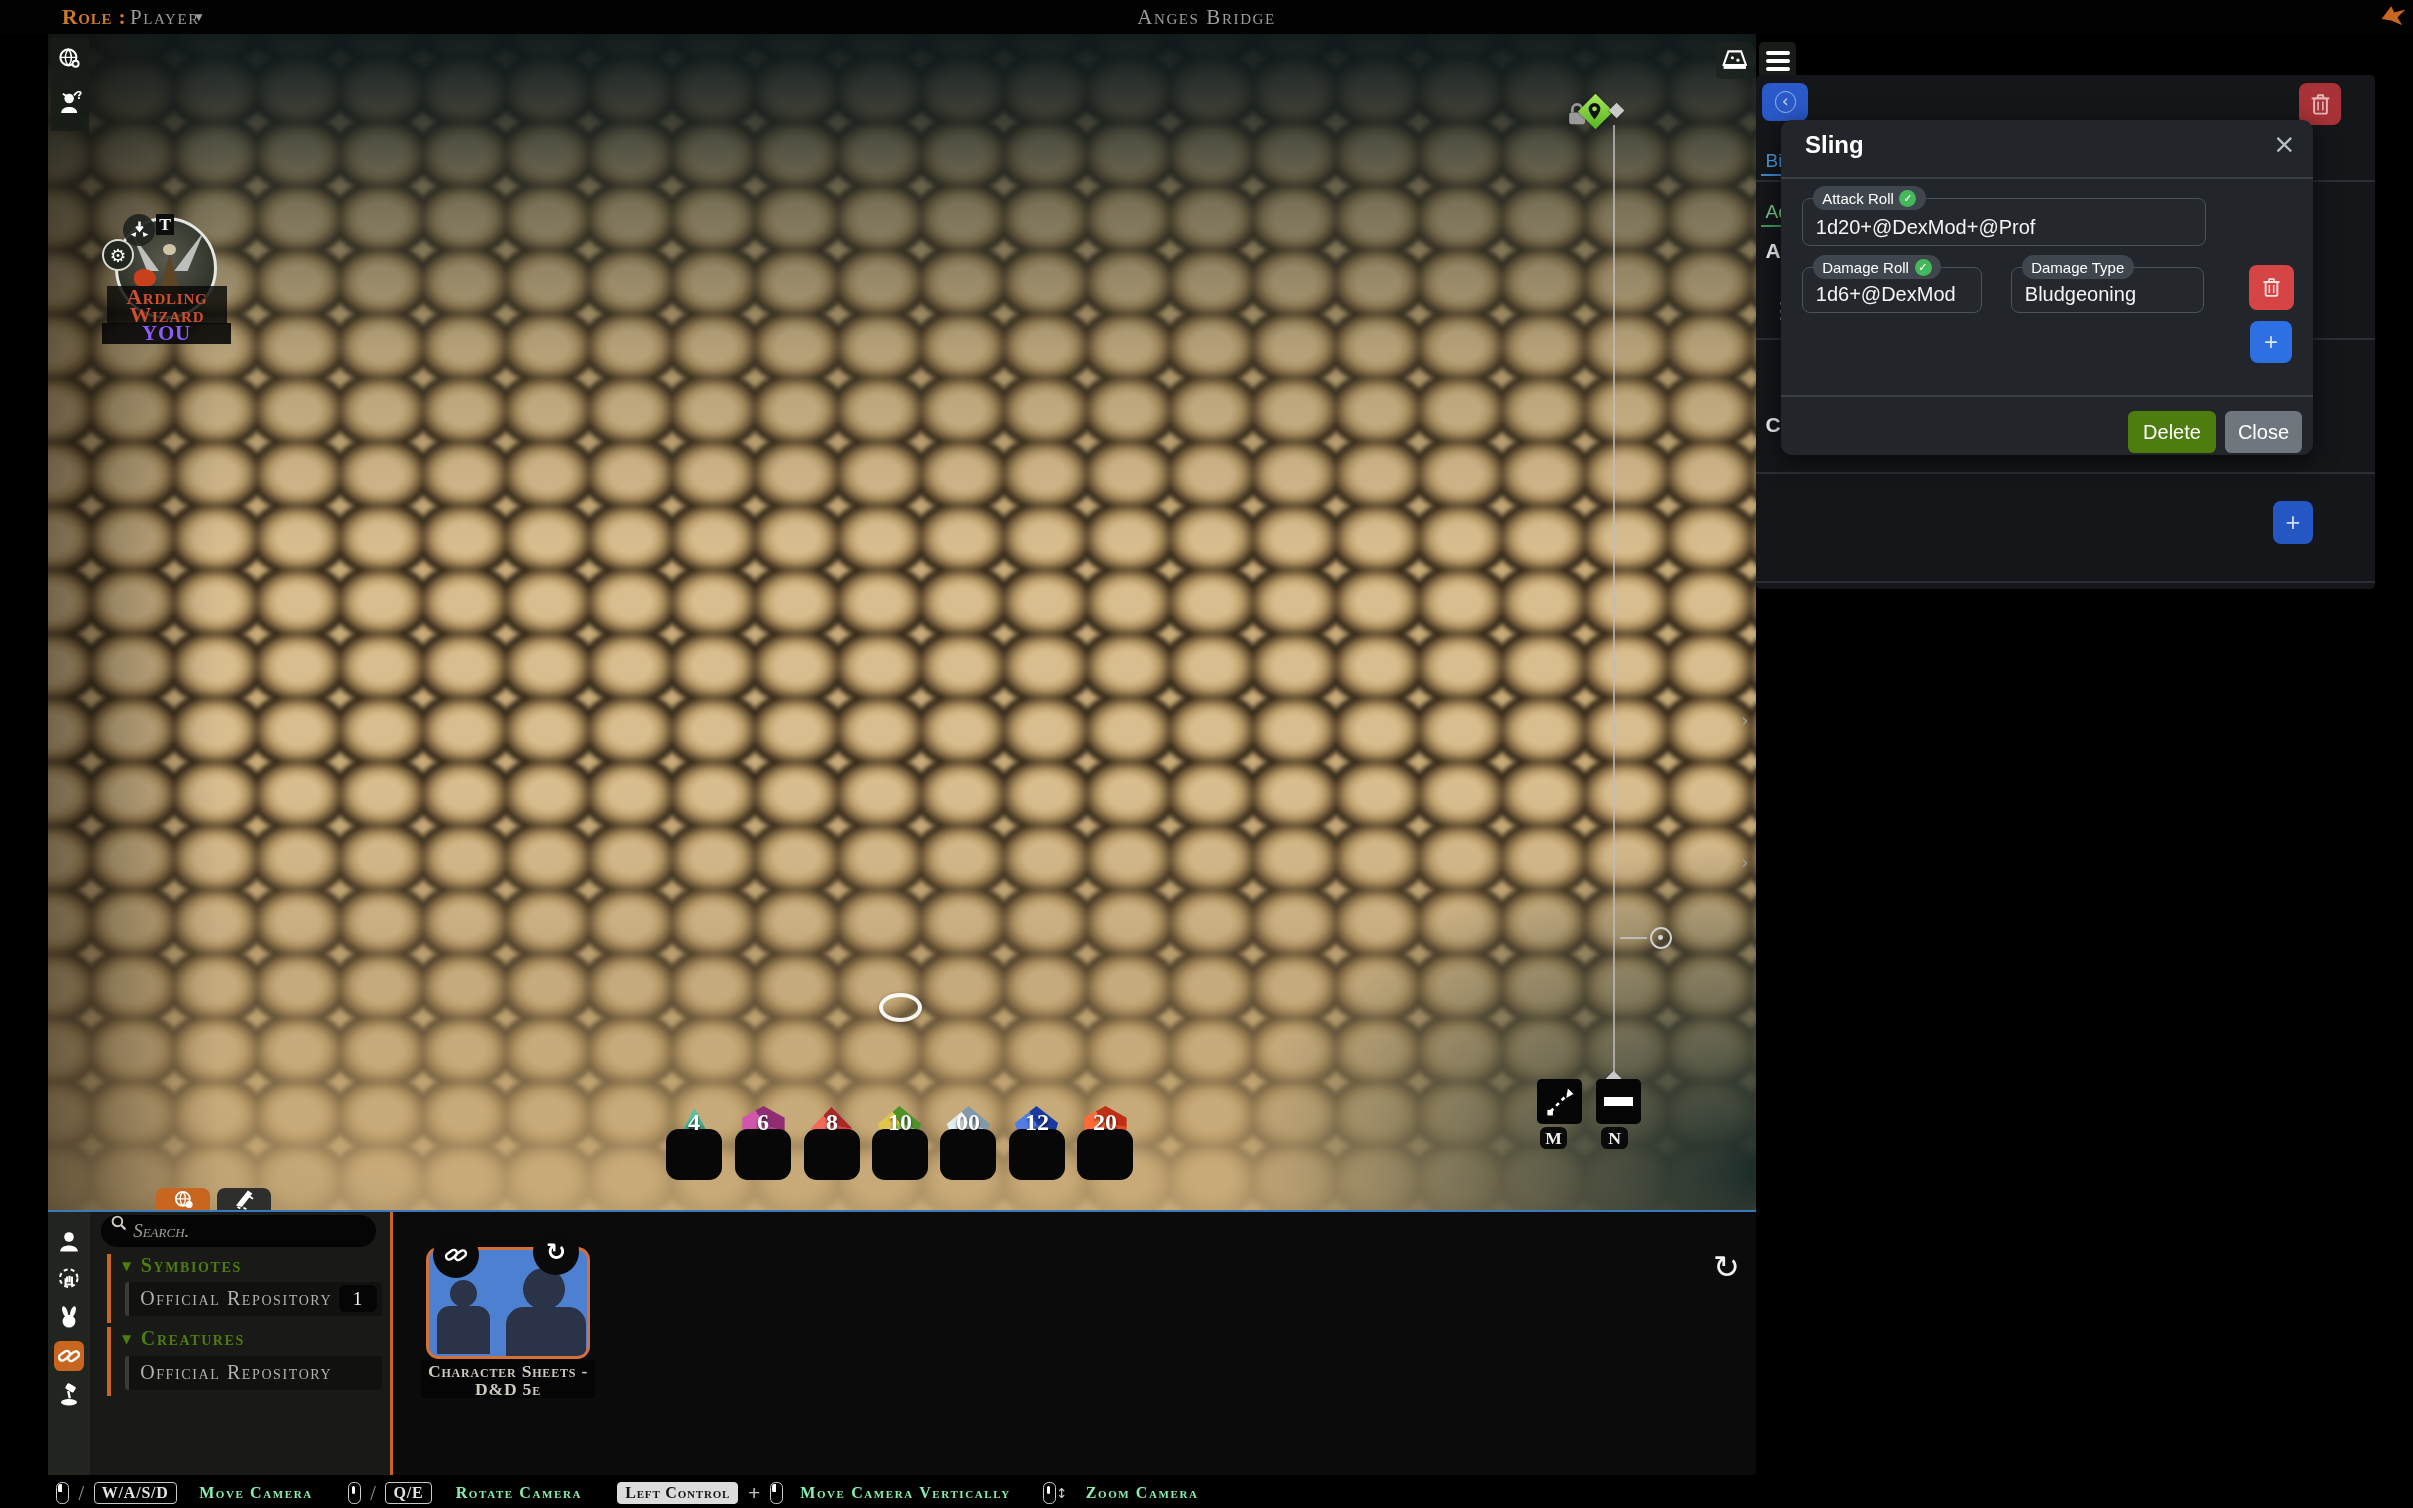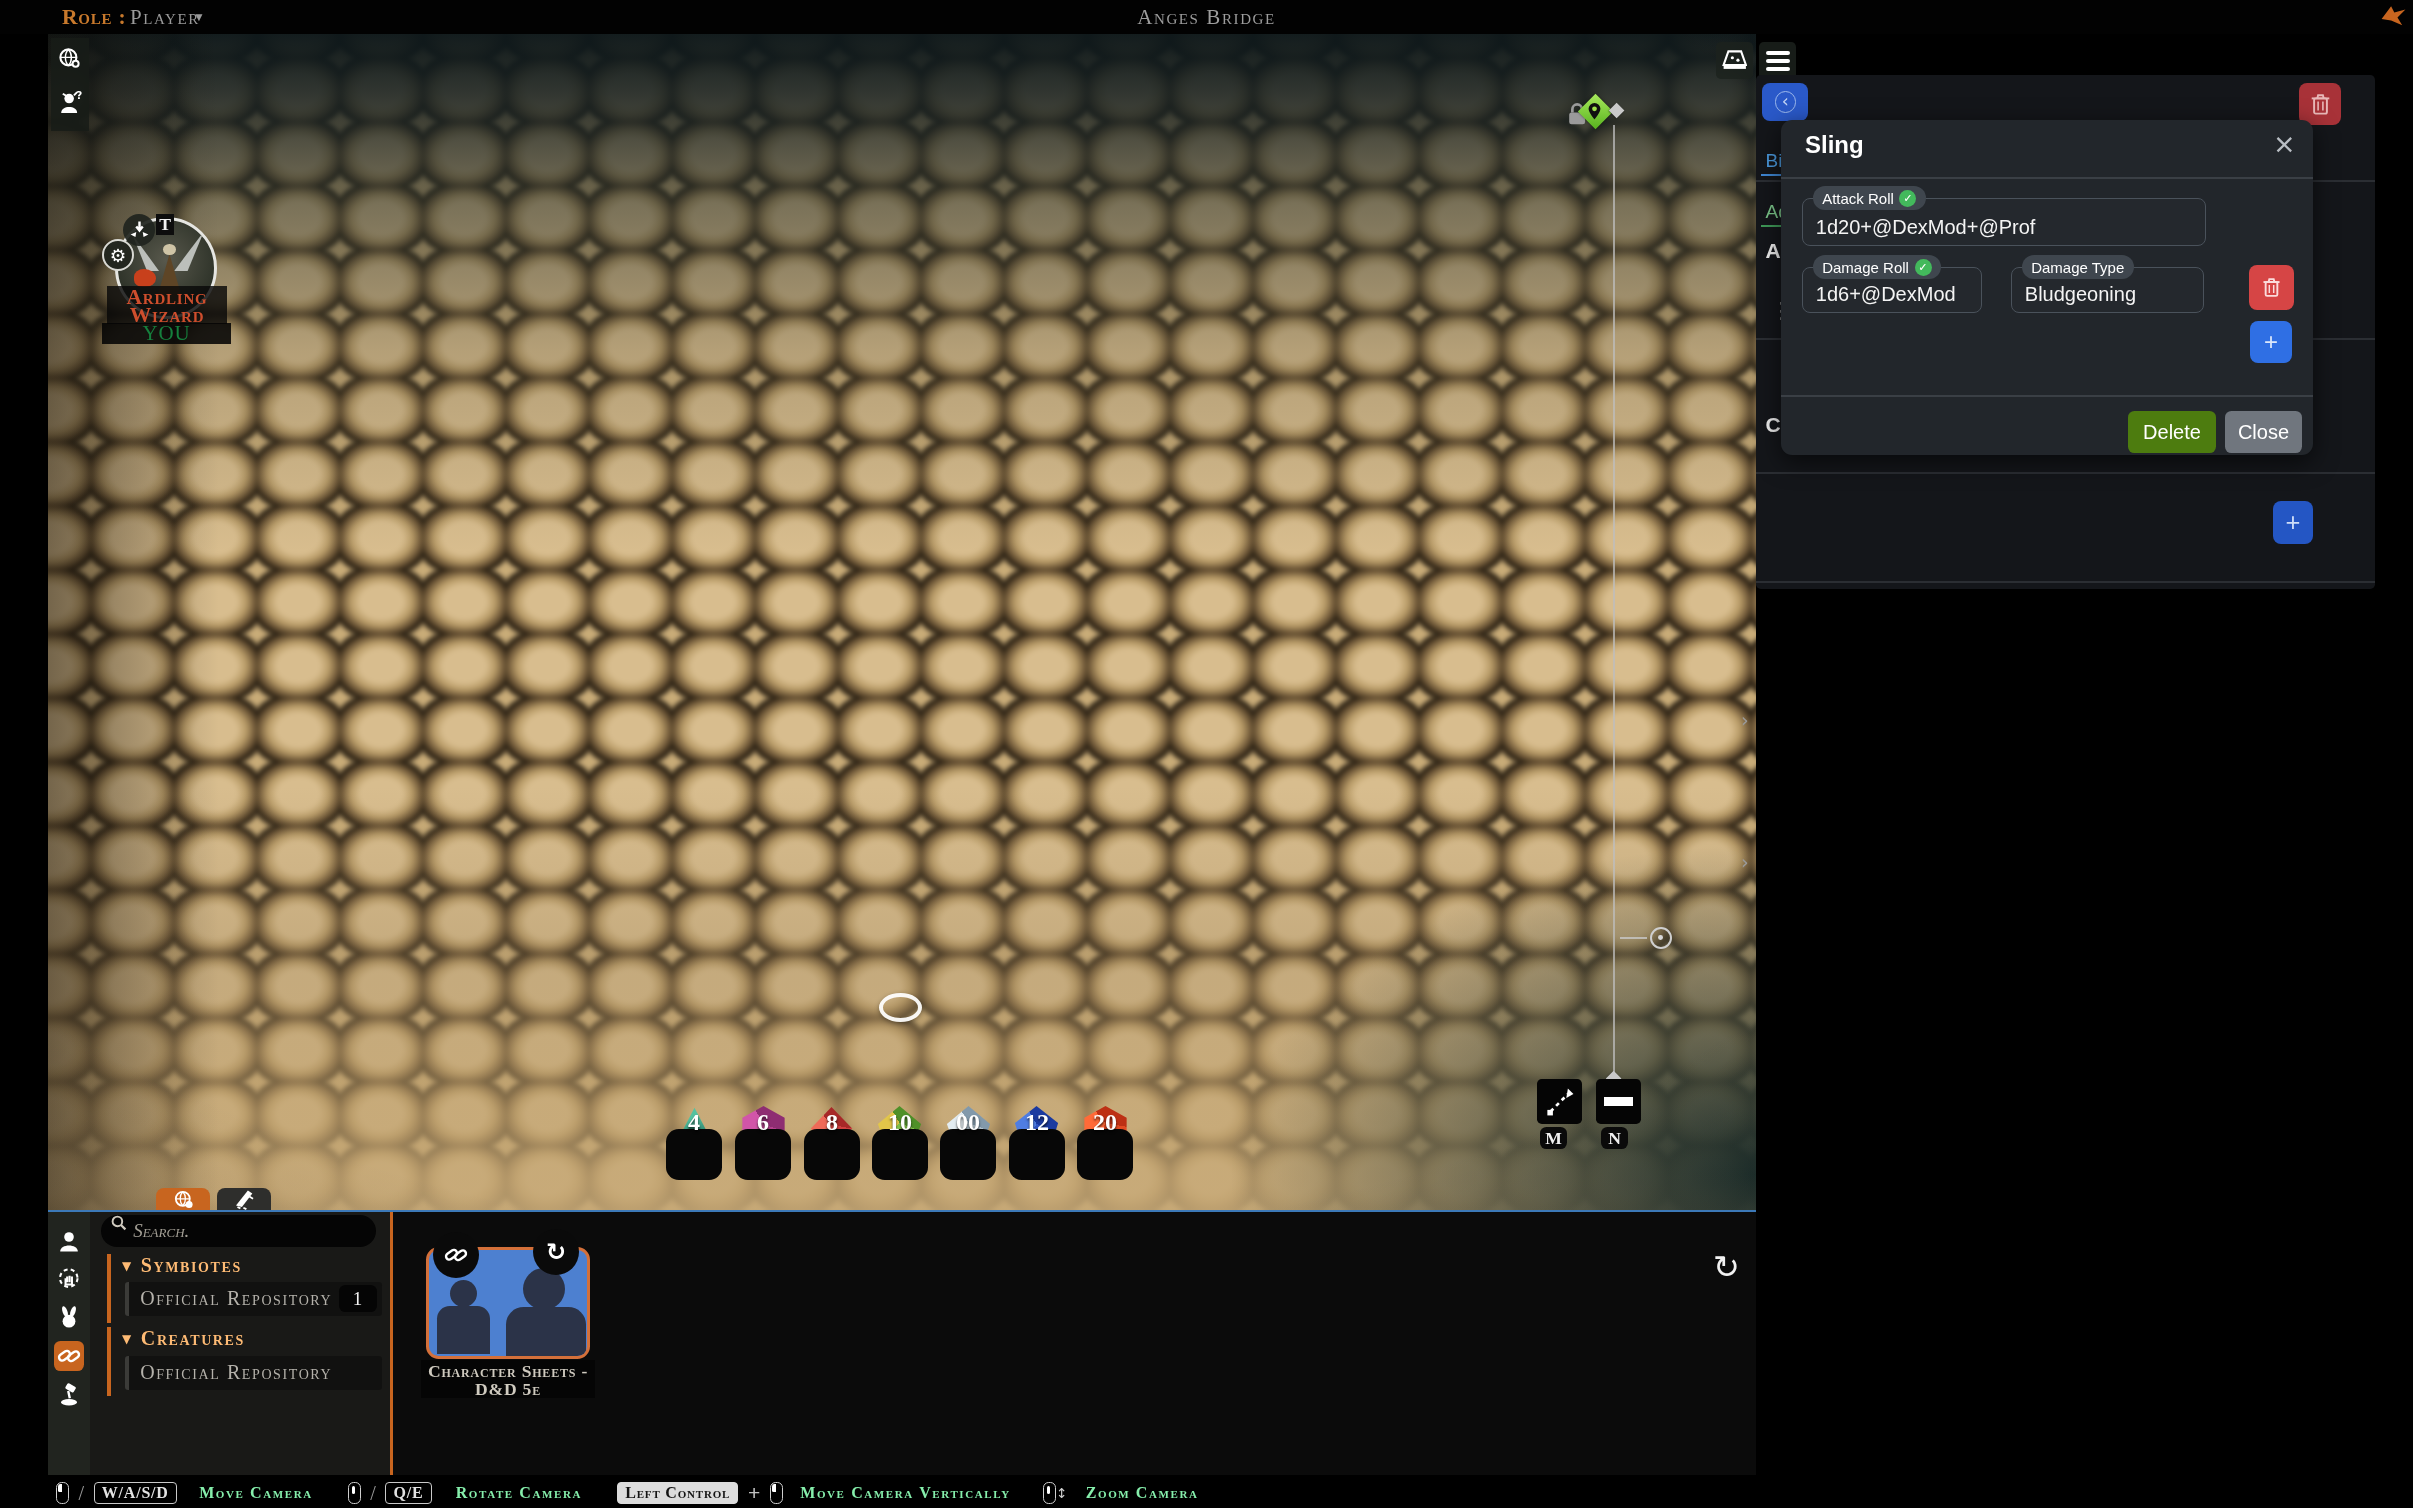--- a/index.html
+++ b/index.html
@@ -54,21 +54,21 @@
   .token-gear { left:102px; top:239px; width:32px; height:32px; border-radius:50%; background:#23261f;
     border:2.4px solid #d9d9d4; color:#fff; font-size:18.4px; display:flex; align-items:center; justify-content:center;
     z-index:7; font-family:"DejaVu Sans", sans-serif; }
   .token-arrows { left:123px; top:214px; width:32px; height:32px; border-radius:50%; background:rgba(32,36,30,.92);
     display:flex; align-items:center; justify-content:center; z-index:7; }
   .token-hotkey { left:156px; top:214px; width:18.4px; height:21px; background:#0d0d0d; color:#f2f2f2;
     font-family:"Liberation Serif", serif; font-size:17.6px; font-weight:bold; text-align:center; line-height:21px; z-index:7; }
   .nameplate { left:107px; top:286px; width:120px; height:38px; background:rgba(8,8,8,.82); z-index:6;
     text-align:center; color:#ce4e2d; font-weight:bold; font-size:21.5px; line-height:18.4px; padding-top:1.6px; letter-spacing:0.8px; }
   .youplate { left:102px; top:323px; width:129px; height:21px; background:rgba(4,4,4,.88); z-index:6;
-    text-align:center; color:#15803d; font-weight:normal; font-size:21px; line-height:20px; letter-spacing:0.8px; }
+    text-align:center; color:#8b5cf6; font-weight:bold; font-size:21px; line-height:20px; letter-spacing:0.8px; }
 
   
   .gizmo-line { left:1613px; top:125px; width:1.6px; height:955px; background:rgba(190,190,190,.75); z-index:4; }
   .lock { left:1566px; top:102px; z-index:5; }
   .gizmo-diamond { left:1583px; top:99px; width:25px; height:25px; background:linear-gradient(135deg,#a8e95c,#57b21e);
     transform:rotate(45deg); z-index:5; box-shadow:0 0 2.4px rgba(0,0,0,.5); }
   .gizmo-pin { left:1587px; top:102px; width:15px; height:18.4px; z-index:6; }
   .mini-diamond { width:11.2px; height:11.2px; background:#c9c9c9; transform:rotate(45deg); z-index:5; box-shadow:0 0.8px 1.6px rgba(0,0,0,.5); }
   .cross-link { left:1620px; top:937px; width:27px; height:1.6px; background:rgba(200,200,200,.8); z-index:4; }
   .crosshair { left:1650px; top:927px; width:22.3px; height:22.3px; border:2.4px solid #cfcfcf; border-radius:50%; z-index:5; }
@@ -146,21 +146,21 @@
   .rail-btn { position:absolute; left:5.6px; width:30px; height:30px; display:flex; align-items:center; justify-content:center; border-radius:6.4px; }
   .rail-btn.active { background:#c8651f; }
   .tree-panel { position:absolute; left:42px; top:0; width:303px; height:263px; background:#191917; }
   .tree-panel .edge { position:absolute; right:0; top:0; width:3.2px; height:263px; background:#c8651f; }
   .search { position:absolute; left:11.2px; top:3.2px; width:275px; height:32px; background:#050505; border-radius:16px;
     display:flex; padding-left:9.6px; gap:6.4px; }
   .search input { background:transparent; border:none; outline:none; color:#b9b5ab; width:215px;
     font-family:"Liberation Serif", serif; font-style:italic; font-variant:small-caps; font-size:19px; }
   .search input::placeholder { color:#a39f95; }
   .sec-bar { position:absolute; width:4px; background:#c8651f; }
-  .sec-head { position:absolute; color:#fdba74; font-weight:bold; font-size:20px; letter-spacing:1.6px; }
+  .sec-head { position:absolute; color:#4d7c0f; font-weight:bold; font-size:20px; letter-spacing:1.6px; }
   .sec-head .tri { font-size:12px; vertical-align:2.4px; margin-right:8px; font-family:"DejaVu Sans", sans-serif; }
   .repo-row { position:absolute; left:35px; width:257px; height:34px; background:#111110; border-radius:3.2px;
     border-left:4px solid #3b3b38; color:#b5b2ab; font-size:20px; letter-spacing:1.6px; line-height:32px; padding-left:11.2px; }
   .repo-badge { position:absolute; right:4.8px; top:3.2px; width:38px; height:27px; background:#050505; border-radius:6.4px;
     color:#f2f2f2; text-align:center; line-height:27px; font-size:19px; font-family:"Liberation Serif", serif; }
 
   
   .card-art { left:426px; top:1247px; width:164px; height:112px; background:#4d80d0; border:3.2px solid #d4703a;
     border-radius:12.8px; overflow:hidden; z-index:6; }
   .sil { position:absolute; background:#2b3348; }

